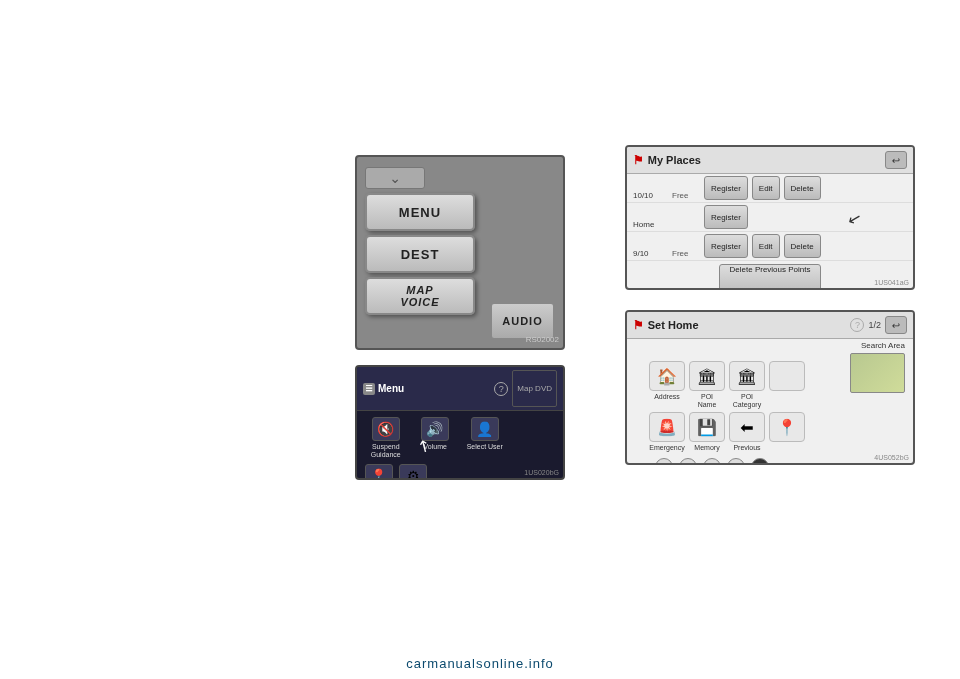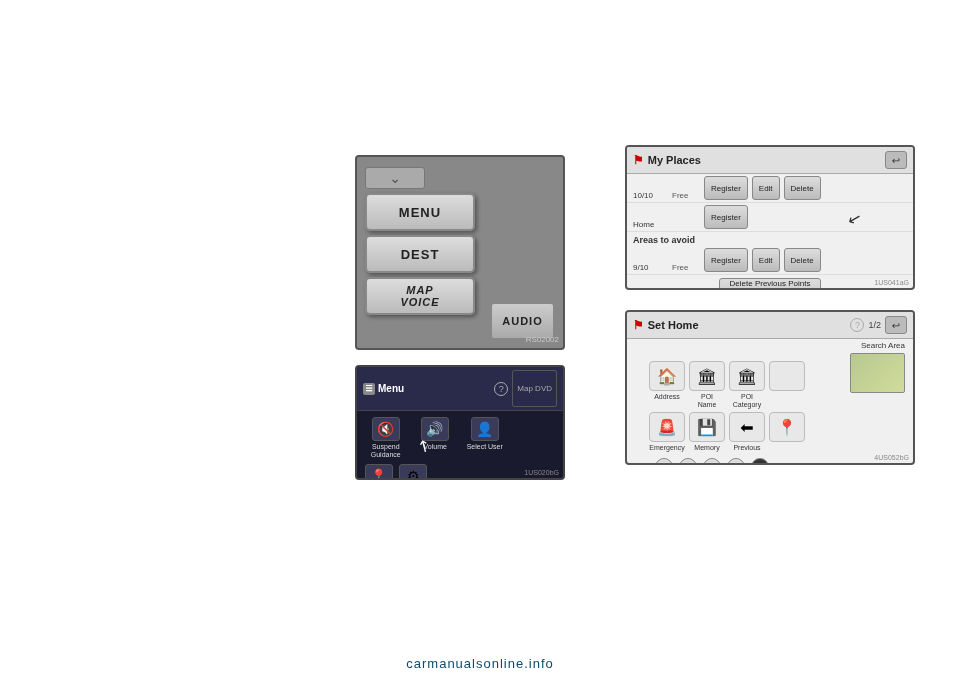--- a/index.html
+++ b/index.html
@@ -527,21 +527,20 @@
     <div class="navi-row-value">Free</div>
     <div class="navi-btn">Register</div>
     <div class="navi-btn">Edit</div>
     <div class="navi-btn">Delete</div>
   </div>
   <div class="navi-row">
     <div class="navi-row-label">Home</div>
     <div class="navi-row-value"></div>
     <div class="navi-btn">Register</div>
   </div>
-  <div class="navi-section-label">Areas to avoid</div>
   <div class="navi-row">
     <div class="navi-row-label">9/10</div>
     <div class="navi-row-value">Free</div>
     <div class="navi-btn">Register</div>
     <div class="navi-btn">Edit</div>
     <div class="navi-btn">Delete</div>
   </div>
   <div class="navi-btn-row">
     <div class="navi-delete-btn">Delete Previous Points</div>
   </div>

